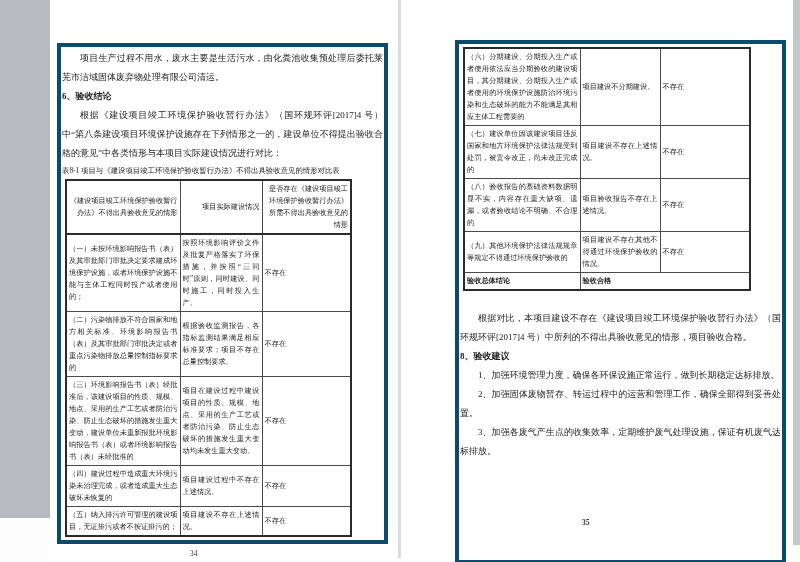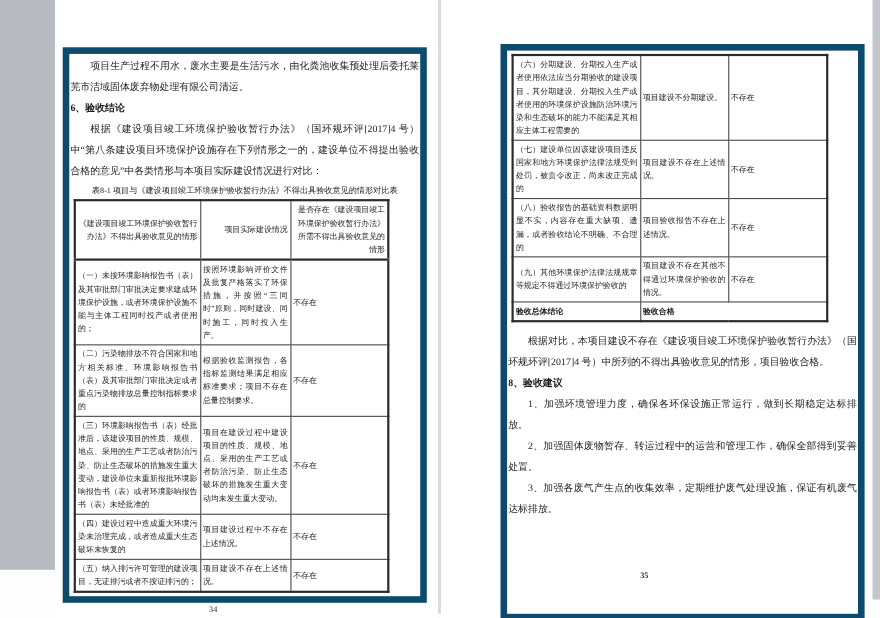--- a/index.html
+++ b/index.html
@@ -11,29 +11,29 @@
   }
   .band{position:absolute;top:0;}
   .band-left{left:0;width:50px;height:518px;background:#b7babe;}
   .band-mid{left:398px;width:3px;height:558px;background:#d9dbdd;}
   .band-right{left:793px;width:7px;height:545px;background:#c3c6ca;}
   .page{position:absolute;top:0;background:#ffffff;height:562px;}
   .page-left{left:50px;width:348px;}
   .page-right{left:401px;width:392px;}
   .content-box{
     position:absolute;background:#ffffff;
-    border:6px solid #0c4a6e;box-sizing:border-box;
+    border:4px solid #0c4a6e;box-sizing:border-box;
     padding:2px 1px 3px 1px;
   }
   .box-left{left:57px;top:43px;width:331px;min-height:459px;}
   .box-right{left:455px;top:40px;width:331px;height:524px;}
   .para{margin:0;font-size:9px;line-height:19px;text-align:justify;}
   .indent{text-indent:2em;}
   .heading{margin:0;font-size:9px;line-height:19px;font-weight:bold;}
-  .caption{font-size:7.4px;line-height:14px;text-align:center;margin:1px 0 1px 0;}
+  .caption{font-size:7.4px;line-height:14px;margin:1px 0 1px 0;}
   table.t{
     border-collapse:collapse;table-layout:fixed;
     margin-left:3px;margin-top:1px;
     font-size:7.2px;line-height:12px;
   }
   table.t td{
     border:1px solid #4a4a4a;
     padding:2px 2px;vertical-align:middle;
     text-align:justify;overflow:hidden;
   }
@@ -135,21 +135,21 @@
         <td class="c2">项目建设不存在其他不得通过环境保护验收的情况。</td>
         <td class="c3">不存在</td>
       </tr>
       <tr class="summary">
         <td class="s1">验收总体结论</td>
         <td class="s2" colspan="2">验收合格</td>
       </tr>
     </tbody>
       </table>
 
-    <p class="para indent" style="margin-top:8px;">根据对比，本项目建设不存在《建设项目竣工环境保护验收暂行办法》（国环规环评[2017]4 号）中所列的不得出具验收意见的情形，项目验收合格。</p>
+    <p class="para indent" style="margin-top:18px;">根据对比，本项目建设不存在《建设项目竣工环境保护验收暂行办法》（国环规环评[2017]4 号）中所列的不得出具验收意见的情形，项目验收合格。</p>
     <p class="heading">8、验收建议</p>
     <p class="para indent">1、加强环境管理力度，确保各环保设施正常运行，做到长期稳定达标排放。</p>
     <p class="para indent">2、加强固体废物暂存、转运过程中的运营和管理工作，确保全部得到妥善处置。</p>
     <p class="para indent">3、加强各废气产生点的收集效率，定期维护废气处理设施，保证有机废气达标排放。</p>
   </div>
   <div class="pagenum pagenum-right">35</div>
 
 </div>
 
 </body></html>

